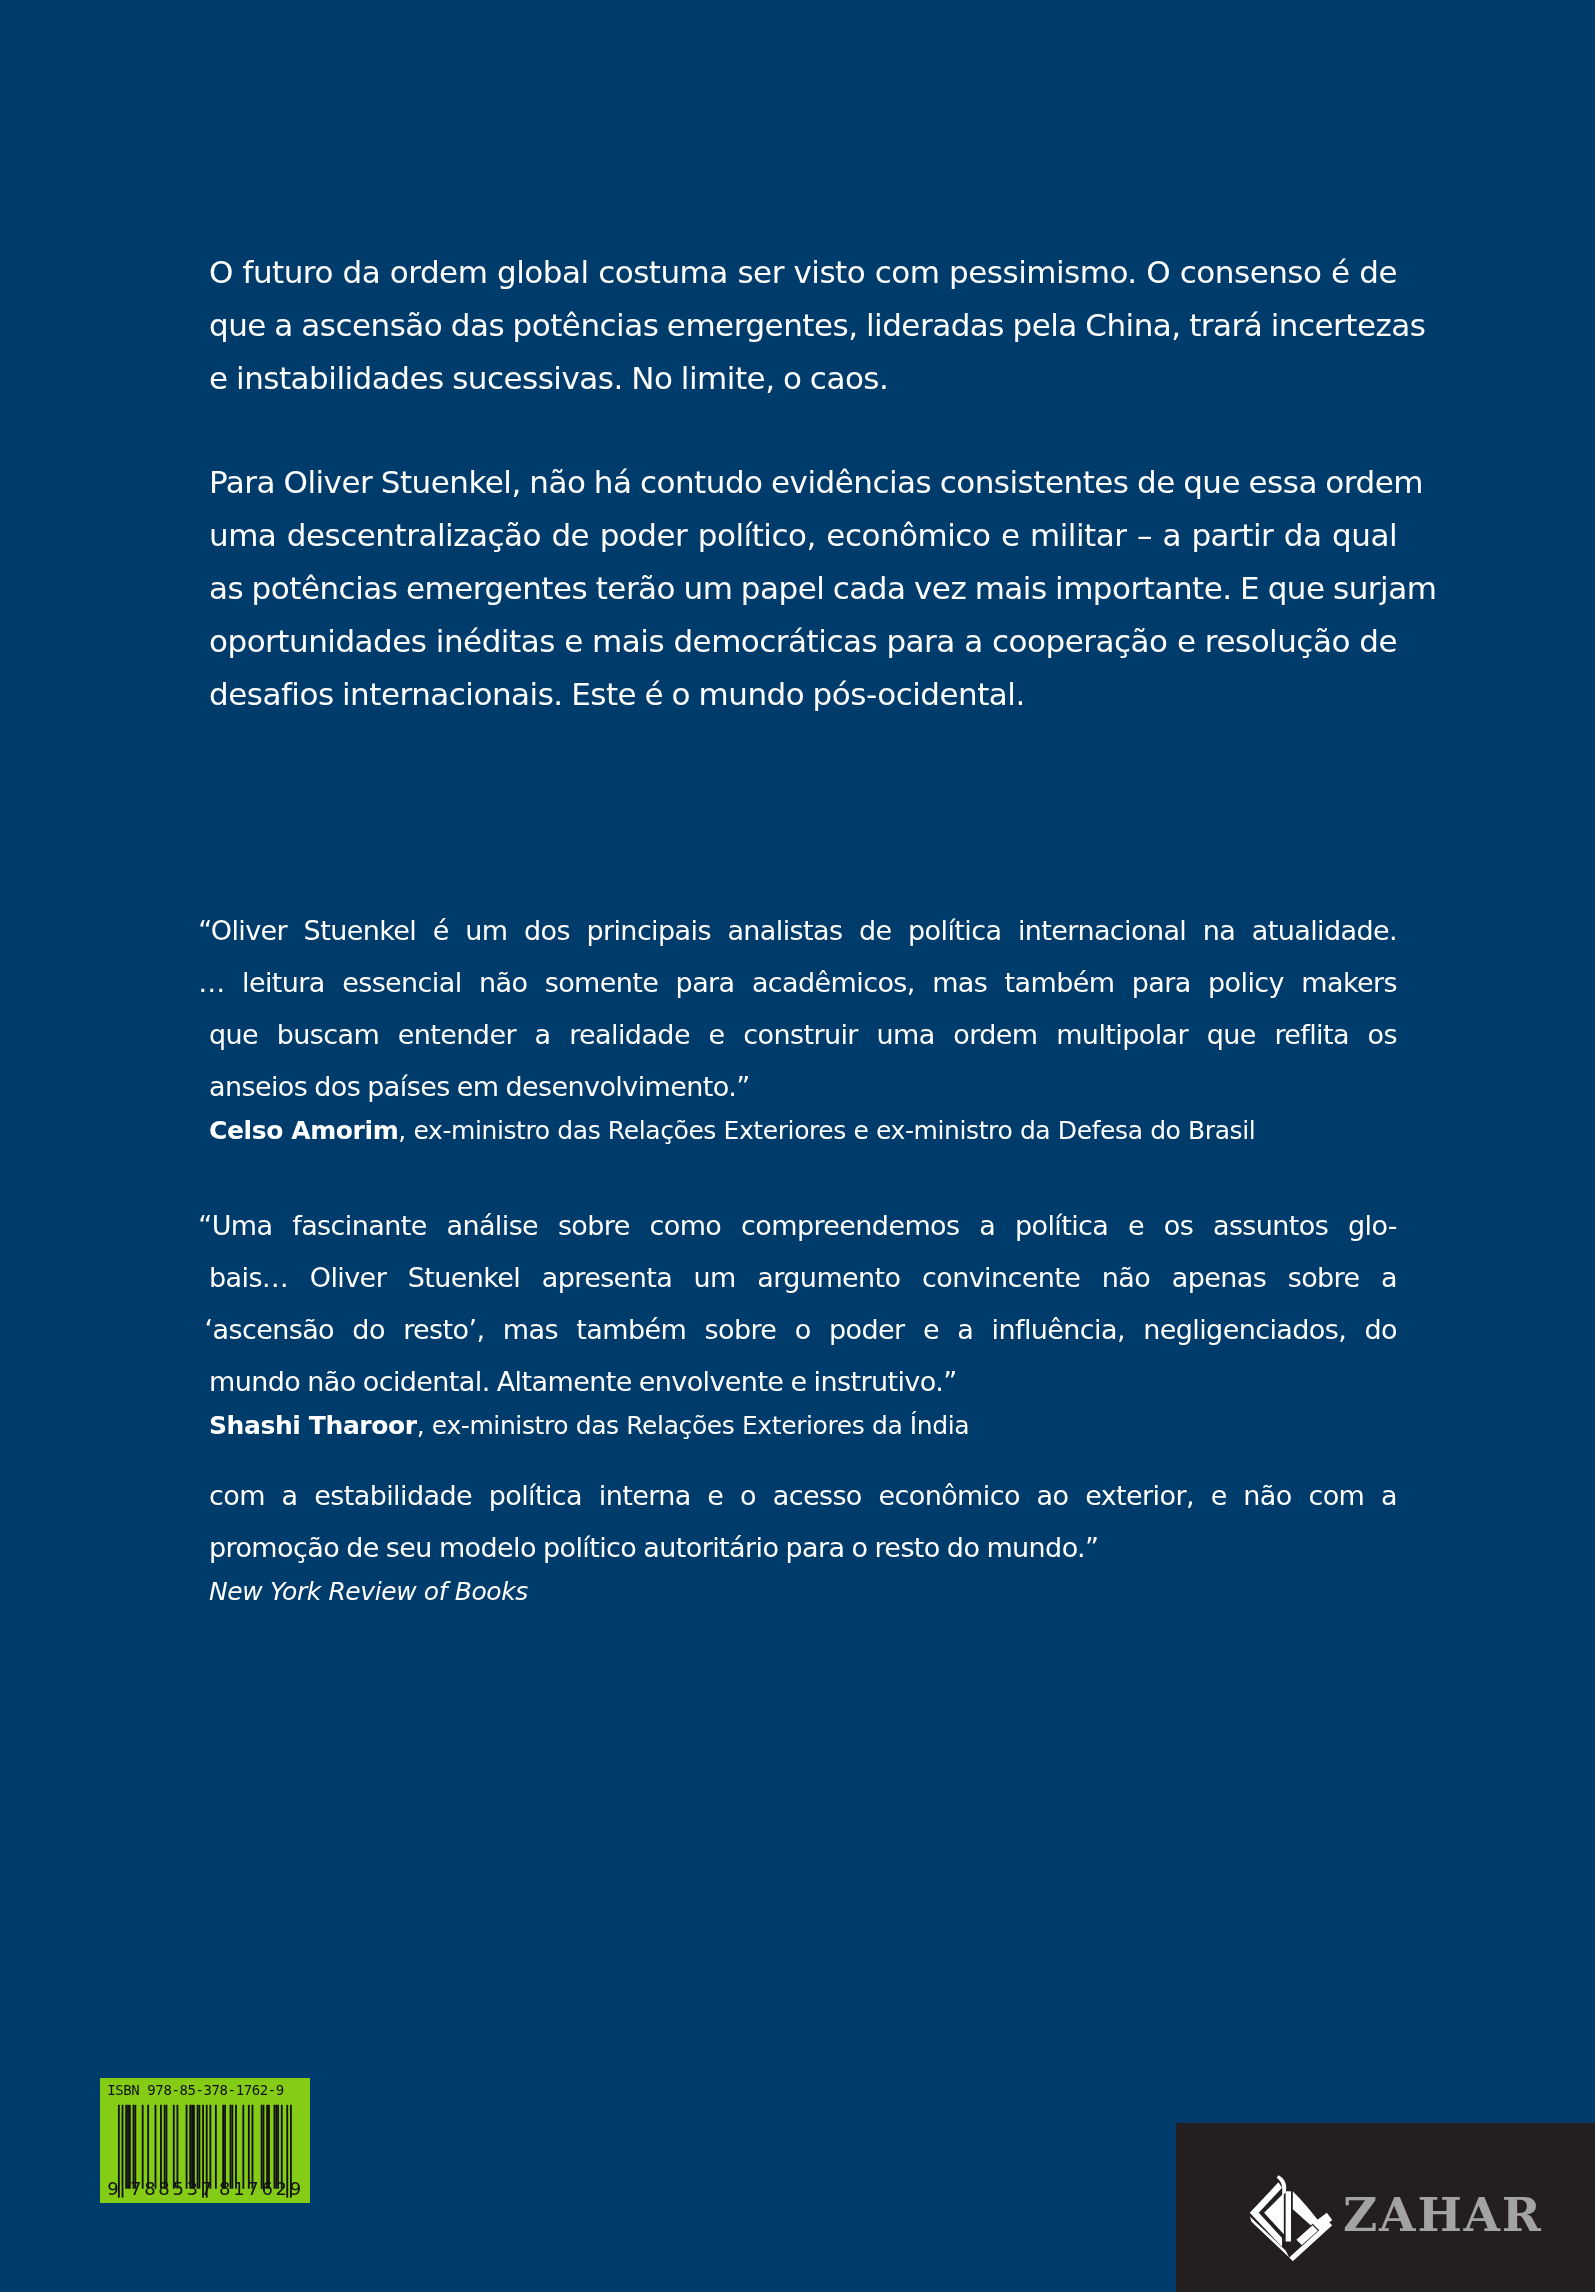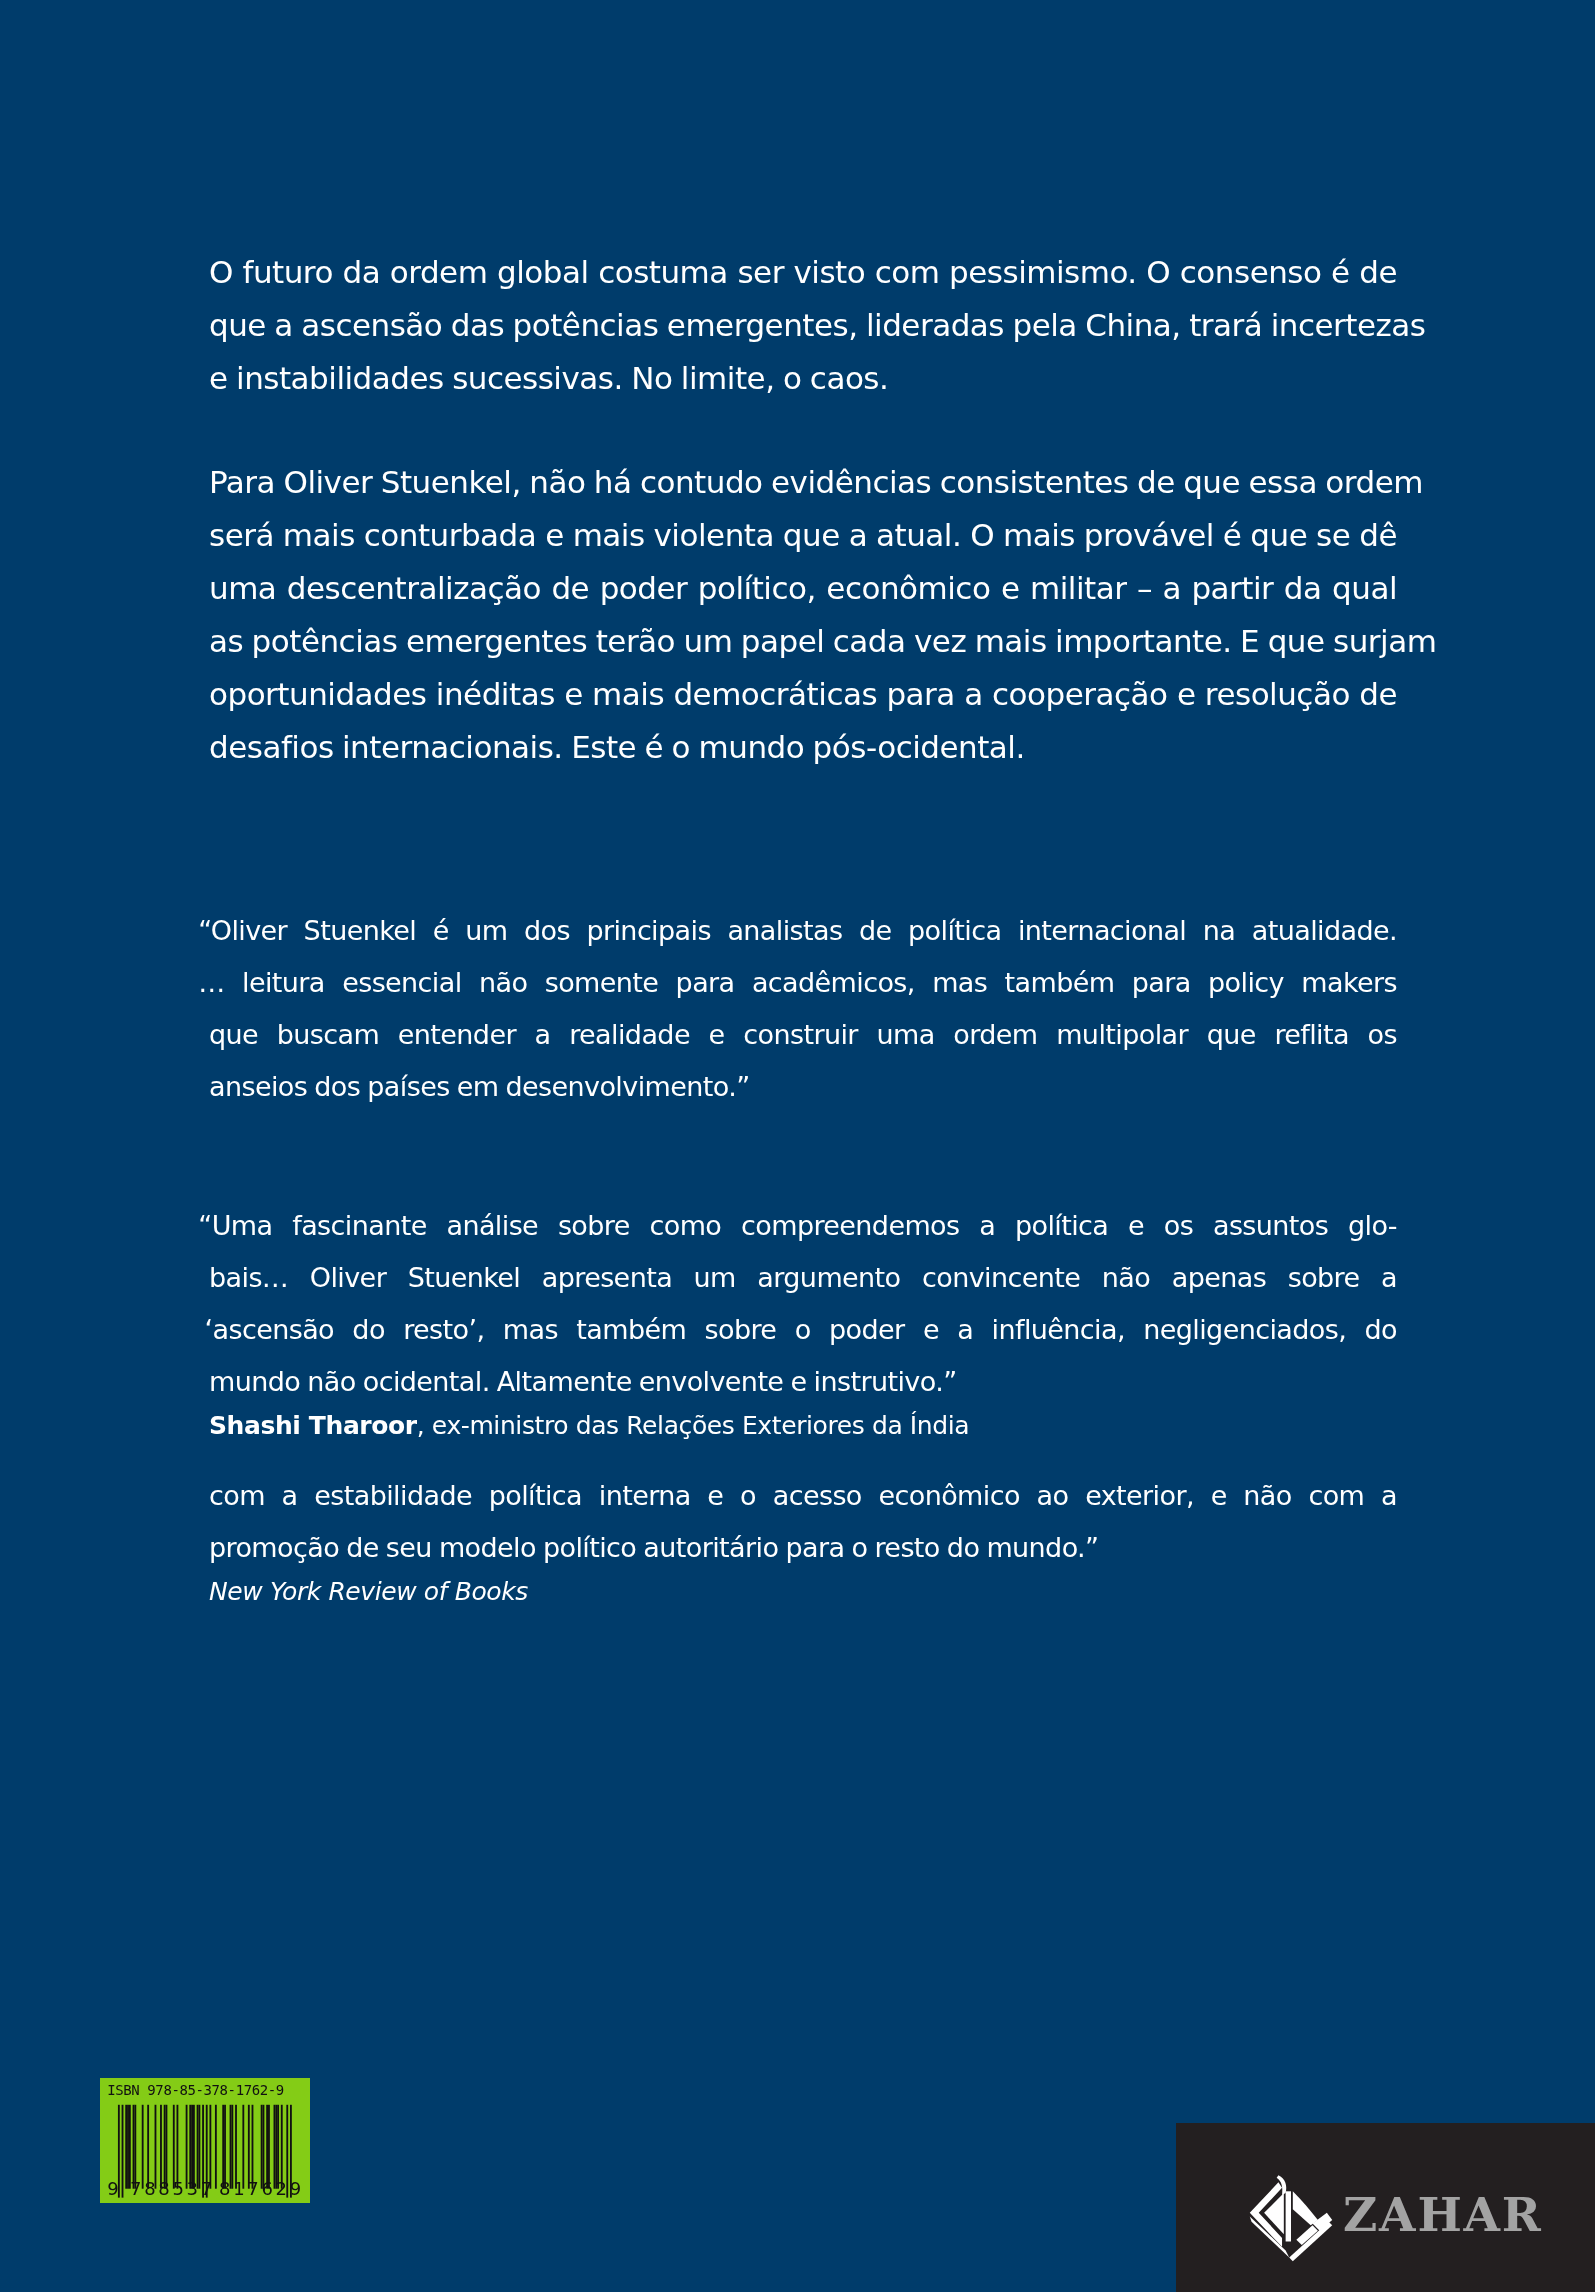--- a/index.html
+++ b/index.html
@@ -156,32 +156,32 @@
 <div class="page">
 
   <p class="para" id="para-1">
     <span class="line">O futuro da ordem global costuma ser visto com pessimismo. O consenso é de</span>
     <span class="line">que a ascensão das potências emergentes, lideradas pela China, trará incertezas</span>
     <span class="line last">e instabilidades sucessivas. No limite, o caos.</span>
   </p>
 
   <p class="para" id="para-2">
     <span class="line">Para Oliver Stuenkel, não há contudo evidências consistentes de que essa ordem</span>
-    <span class="line">será mais conturbada e mais violenta que a atual. O mais provável é que se dê</span>
     <span class="line">uma descentralização de poder político, econômico e militar – a partir da qual</span>
     <span class="line">as potências emergentes terão um papel cada vez mais importante. E que surjam</span>
     <span class="line">oportunidades inéditas e mais democráticas para a cooperação e resolução de</span>
     <span class="line last">desafios internacionais. Este é o mundo pós-ocidental.</span>
   </p>
 
   <div class="quote" id="quote-1">
     <span class="q-line hang">“Oliver Stuenkel é um dos principais analistas de política internacional na atualidade.</span>
     <span class="q-line hang">… leitura essencial não somente para acadêmicos, mas também para policy makers</span>
     <span class="q-line">que buscam entender a realidade e construir uma ordem multipolar que reflita os</span>
     <span class="q-line last">anseios dos países em desenvolvimento.”</span>
+    <span class="attribution"><span class="name">Celso Amorim</span><span>, ex-ministro das Relações Exteriores e ex-ministro da Defesa do Brasil</span></span>
   </div>
 
   <div class="quote" id="quote-2">
     <span class="q-line hang">“Uma fascinante análise sobre como compreendemos a política e os assuntos glo-</span>
     <span class="q-line">bais… Oliver Stuenkel apresenta um argumento convincente não apenas sobre a</span>
     <span class="q-line hang" style="margin-left:-4.5px">‘ascensão do resto’, mas também sobre o poder e a influência, negligenciados, do</span>
     <span class="q-line last">mundo não ocidental. Altamente envolvente e instrutivo.”</span>
     <span class="attribution"><span class="name">Shashi Tharoor</span><span>, ex-ministro das Relações Exteriores da Índia</span></span>
   </div>
 

